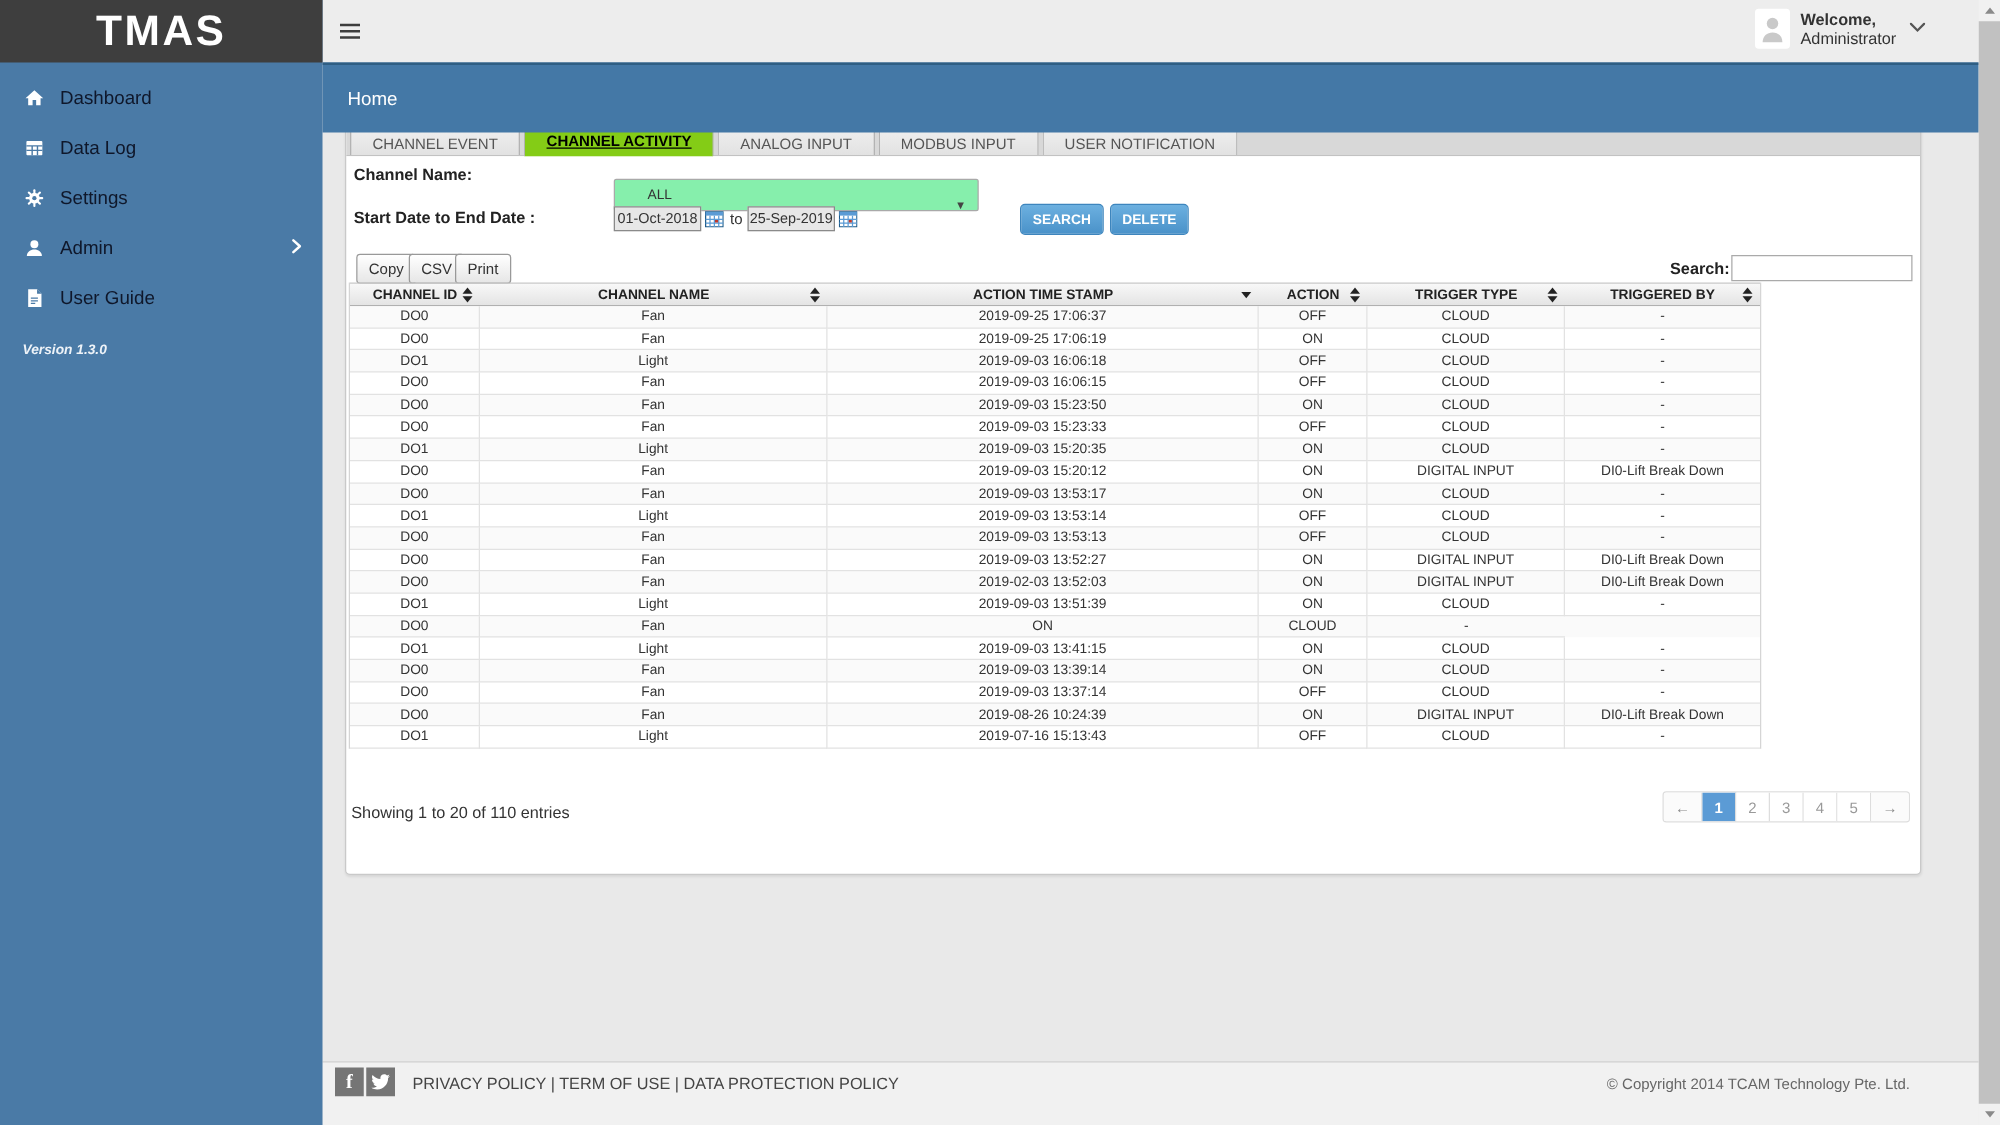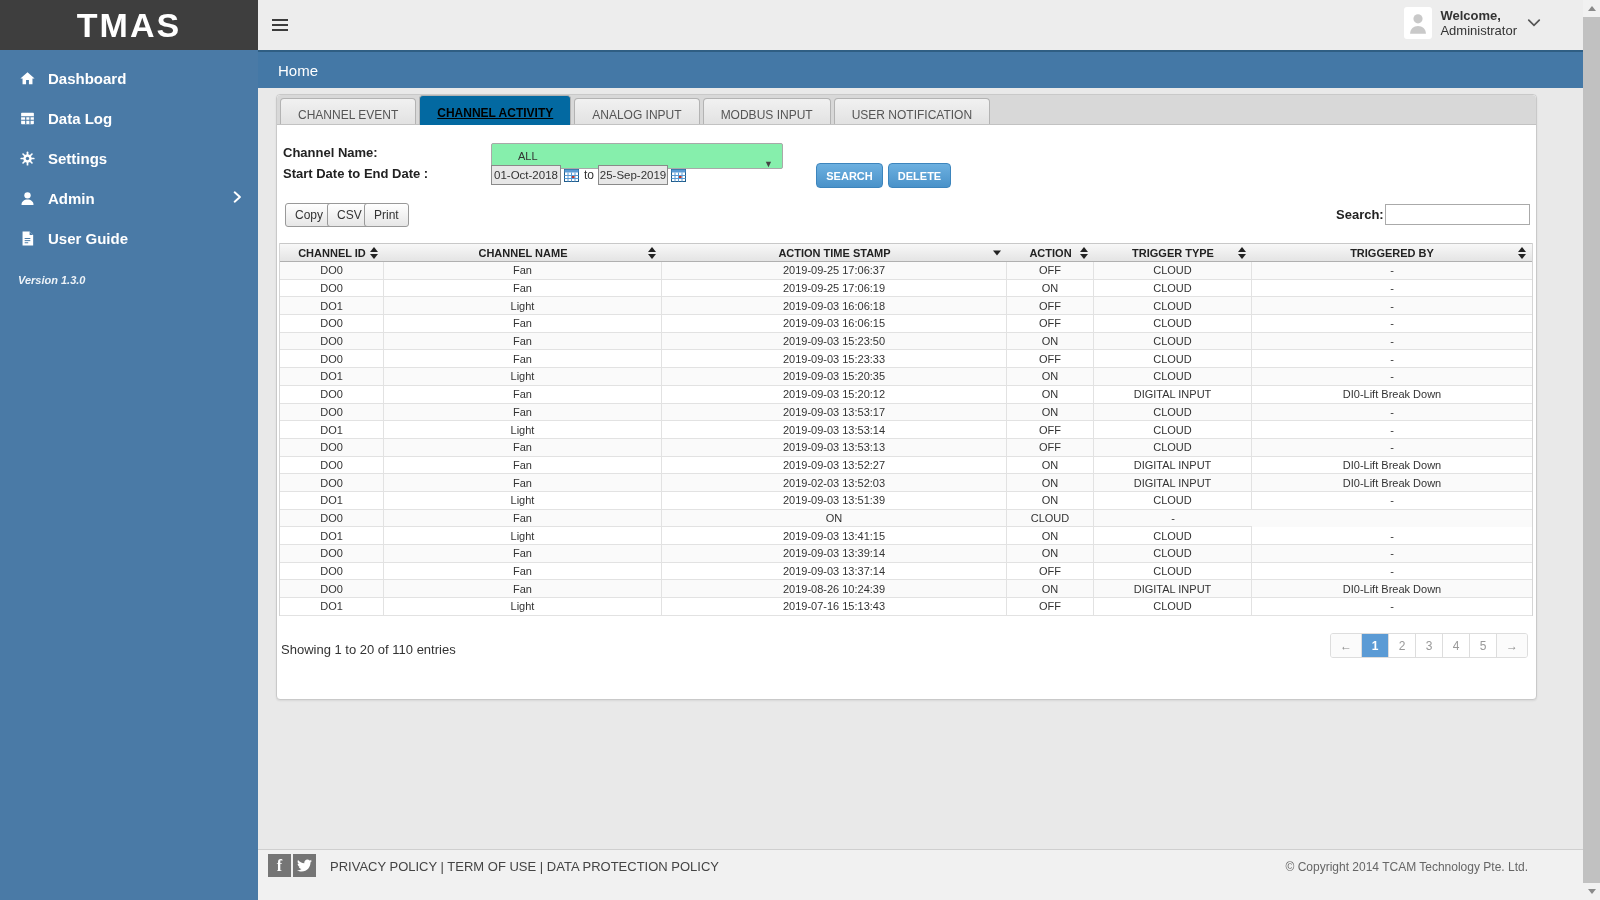--- a/index.html
+++ b/index.html
@@ -6,61 +6,61 @@
   body { font-family:"Liberation Sans", sans-serif; background:#d9d9d9; }
   .screen { position:relative; width:1600px; height:900px; overflow:hidden; background:#e9e9e9; }
 
   
   .sidebar { position:absolute; left:0; top:0; width:258px; height:900px; background:#4a7aa6; z-index:5; }
   .logo-bar { height:50px; background:#3e3e3e; display:flex; align-items:center; justify-content:center; }
   .logo-text { color:#fff; font-size:34px; font-weight:bold; letter-spacing:2px; }
   .nav { padding-top:8px; }
   .nav-item { position:relative; height:40px; display:flex; align-items:center; padding-left:18px; cursor:pointer; }
   .nav-item .nicon { width:18px; height:18px; margin-right:12px; display:flex; align-items:center; justify-content:center; }
-  .nav-item .nlabel { color:#ffffff; font-size:15px; font-weight:bold; }
+  .nav-item .nlabel { color:#0f172a; font-size:15px; font-weight:normal; }
   .nav-chevron { position:absolute; right:14px; top:12px; }
   .version { margin:16px 0 0 18px; color:#eef3f8; font-size:11px; font-weight:bold; font-style:italic; }
 
   
   .topbar { position:absolute; left:258px; top:0; width:1325px; height:50px; background:#ededed; z-index:4; }
   .hamburger { position:absolute; left:14px; top:19px; width:16px; cursor:pointer; }
   .hamburger span { display:block; width:16px; height:2px; background:#3c3c3c; margin-bottom:3px; }
   .userbox { position:absolute; right:42px; top:7px; display:flex; align-items:center; cursor:pointer; }
   .avatar { width:28px; height:32px; background:#fff; border-radius:3px; margin-right:8px; display:flex; align-items:center; justify-content:center; }
   .usertext { line-height:15px; font-size:13px; color:#333; }
   .usertext .w { font-weight:bold; }
   .user-caret { margin-left:10px; }
 
   
-  .homebar { position:absolute; left:258px; top:50px; width:1325px; height:38px; background:#4478a6; border-top:2px solid #2f5e83; z-index:4; display:flex; align-items:center; }
+  .homebar { position:absolute; left:258px; top:50px; width:1325px; height:56px; background:#4478a6; border-top:2px solid #2f5e83; z-index:4; display:flex; align-items:center; }
   .homebar .crumb { color:#fff; font-size:15px; margin-left:20px; }
 
   
   .card { position:absolute; left:276px; top:94px; width:1261px; height:606px; background:#fff; border:1px solid #c9c9c9; border-radius:4px; box-shadow:0 1px 2px rgba(0,0,0,.08); z-index:3; }
   .tabstrip { height:30px; background:#d8d8d8; border-bottom:1px solid #c2c2c2; border-radius:4px 4px 0 0; display:flex; align-items:flex-end; padding-left:3px; }
   .tab { height:26px; line-height:25px; padding:4px 17px; margin-right:3px; background:linear-gradient(#f1f1f1,#e2e2e2); border:1px solid #b3b3b3; border-bottom:none; border-radius:4px 4px 0 0; font-size:12px; color:#555; cursor:pointer; white-space:nowrap; }
-  .tab.active { height:30px; line-height:27px; background:#0369a1; color:#000; font-weight:bold; text-decoration:underline; margin-bottom:-1px; }
+  .tab.active { height:30px; line-height:27px; background:#84cc16; color:#000; font-weight:bold; text-decoration:underline; margin-bottom:-1px; }
 
   
   .flabel { position:absolute; font-size:13px; font-weight:bold; color:#222; }
   .select { position:absolute; left:214px; top:48px; width:292px; height:26px; background:#86efac; border:1px solid #a9a9a9; border-radius:2px; font-size:11px; color:#333; line-height:24px; padding-left:26px; cursor:pointer; }
   .select .sel-caret { position:absolute; right:9px; top:8px; font-size:9px; color:#444; }
   .dategroup { position:absolute; left:214px; top:70px; display:flex; align-items:center; }
   .dateinput { width:70px; height:20px; background:#e7e7e7; border:1px solid #8a8a8a; font-size:11.5px; color:#333; display:flex; align-items:center; justify-content:center; cursor:text; }
   .calicon { margin:0 4px 0 3px; cursor:pointer; display:flex; }
   .tolabel { font-size:12px; color:#333; margin:0 4px 0 1px; }
   .btn-primary { position:absolute; height:25px; background:linear-gradient(#6cb0e0,#4a92c9); border:1px solid #3d85bd; border-radius:4px; color:#fff; font-weight:bold; font-size:11px; text-align:center; cursor:pointer; font-family:"Liberation Sans", sans-serif; }
 
   
   .toolbtn { position:absolute; top:108px; height:24px; padding:0 9px; background:linear-gradient(#ffffff,#e6e6e6); border:1px solid #999; border-radius:3px; font-size:12px; color:#333; cursor:pointer; font-family:"Liberation Sans", sans-serif; }
   .searchlabel { position:absolute; left:1059px; top:112px; font-size:13px; font-weight:bold; color:#222; }
   .searchinput { position:absolute; left:1108px; top:109px; width:145px; height:21px; border:1px solid #aaa; background:#fff; font-size:12px; padding:0 4px; font-family:"Liberation Sans", sans-serif; }
 
   
-  .dtable { position:absolute; left:2px; top:148px; width:1254px; border-left:1px solid #d5d5d5; border-right:1px solid #d5d5d5; }
+  .dtable { position:absolute; left:2px; top:131px; width:1130px; border-left:1px solid #d5d5d5; border-right:1px solid #d5d5d5; }
   .thead { display:grid; grid-template-columns:104px 278px 345px 87px 158px 1fr; height:19px; background:linear-gradient(#f8f8f8,#e4e4e4); border-top:1px solid #c8c8c8; border-bottom:1px solid #b0b0b0; }
   .thcell { position:relative; display:flex; align-items:center; justify-content:center; font-size:11px; font-weight:bold; color:#222; cursor:pointer; }
   .sorticon { position:absolute; right:6px; top:50%; transform:translateY(-50%); display:flex; flex-direction:column; gap:2px; }
   .tri-up { width:0; height:0; border-left:4px solid transparent; border-right:4px solid transparent; border-bottom:5px solid #222; }
   .tri-down { width:0; height:0; border-left:4px solid transparent; border-right:4px solid transparent; border-top:5px solid #222; }
   .tbody .trow { display:grid; grid-template-columns:104px 278px 345px 87px 158px 1fr; height:17.7px; }
   .tbody .trow:nth-child(odd) { background:#fafafa; }
   .tbody .trow:nth-child(even) { background:#ffffff; }
   .tcell { display:flex; align-items:center; justify-content:center; font-size:11px; color:#333; border-right:1px solid #e2e2e2; border-bottom:1px solid #e2e2e2; overflow:hidden; white-space:nowrap; }
   .tcell:last-child { border-right:none; }
@@ -196,21 +196,21 @@
   <div class="card">
 
     <div class="tabstrip">
       <div class="tab">CHANNEL EVENT</div>
       <div class="tab active">CHANNEL ACTIVITY</div>
       <div class="tab">ANALOG INPUT</div>
       <div class="tab">MODBUS INPUT</div>
       <div class="tab">USER NOTIFICATION</div>
     </div>
 
-    <div class="flabel" style="left:6px; top:50px;">Channel Name:</div>
+    <div class="flabel" style="left:6px; top:37px;">Channel Name:</div>
     <div class="select">
       <span>ALL</span>
       <span class="sel-caret">▼</span>
     </div>
     <div class="flabel" style="left:6px; top:71px;">Start Date to End Date :</div>
     <div class="dategroup">
       <div class="dateinput">01-Oct-2018</div>
       <span class="calicon">
         <svg width="15" height="14" viewBox="0 0 15 14">
             <rect x="0.5" y="1.5" width="14" height="12" fill="#fff" stroke="#1f5c8b"></rect>

